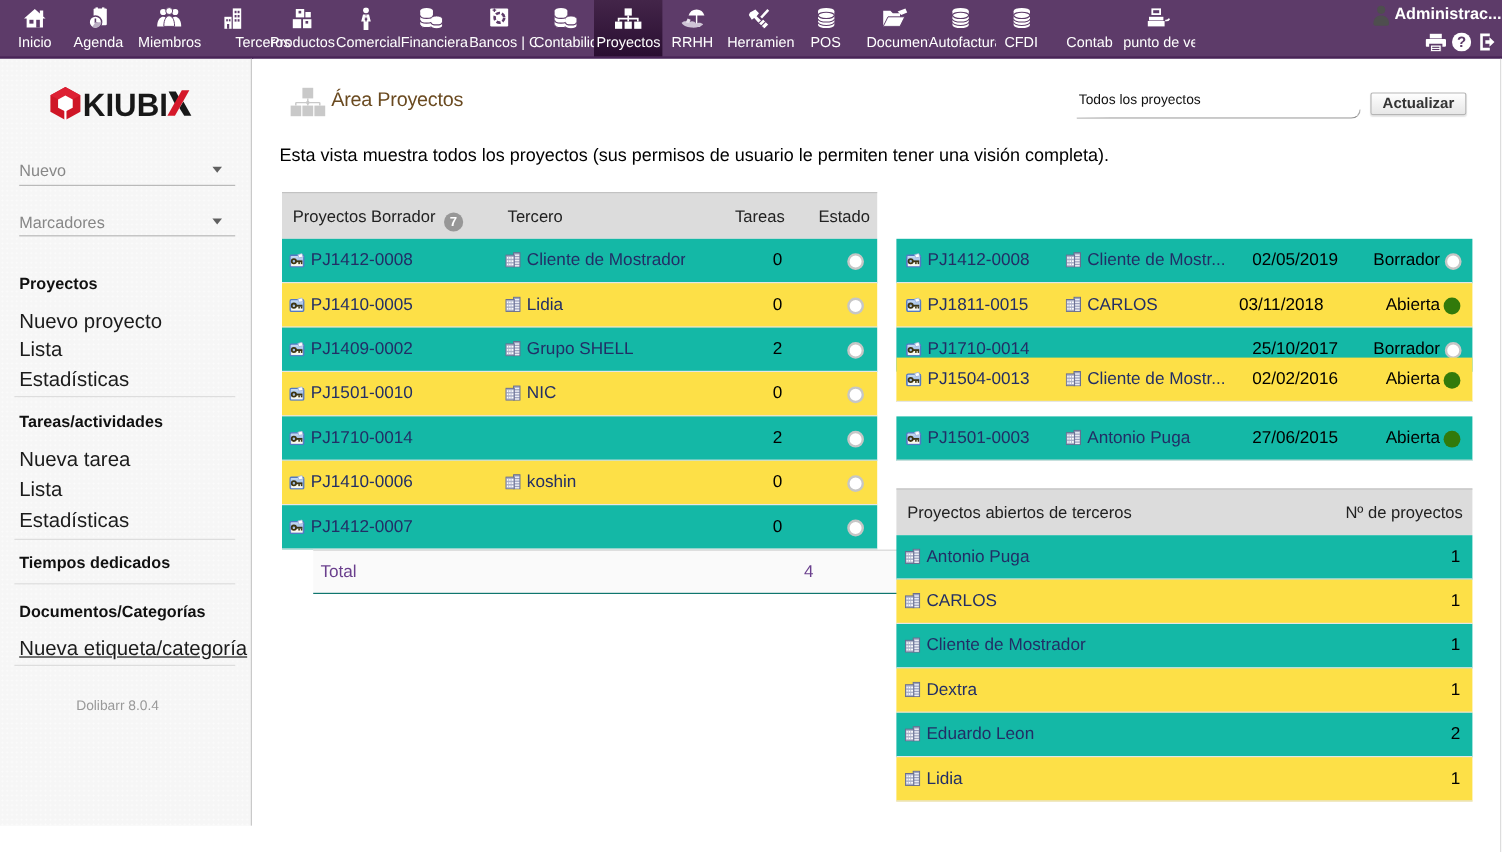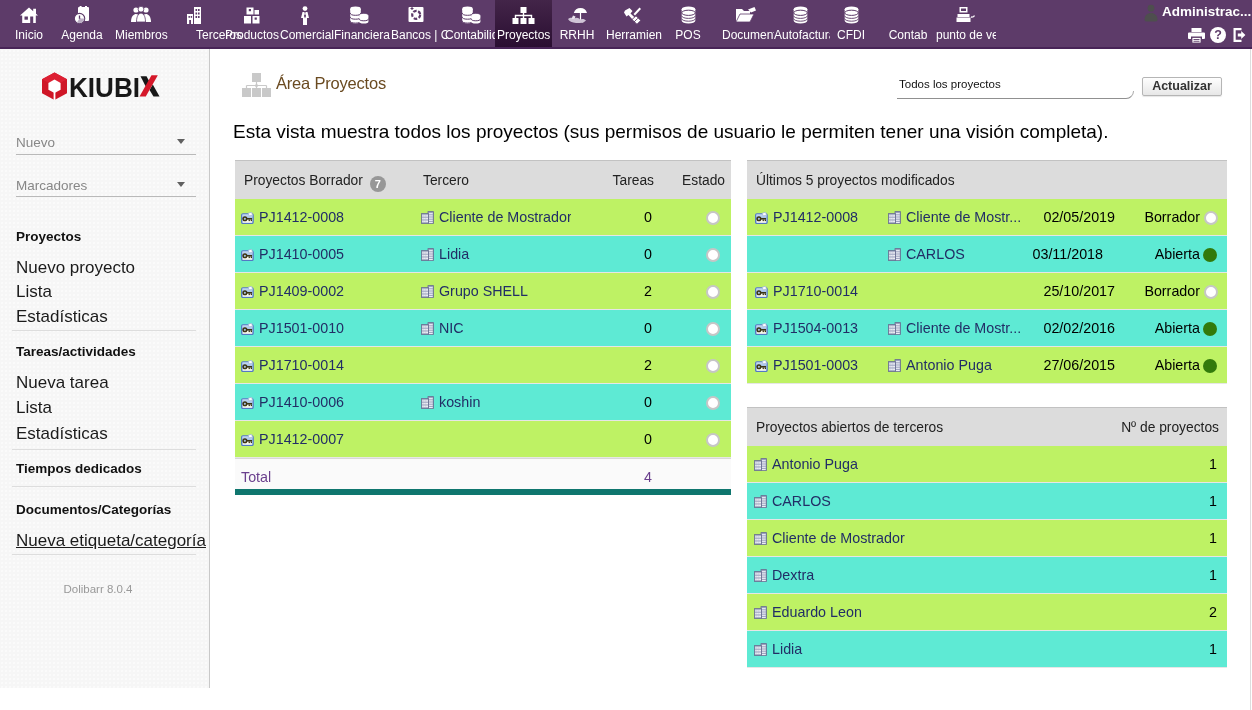--- a/index.html
+++ b/index.html
@@ -20,40 +20,40 @@
 .sb-label { position:absolute; left:16px; color:#878787; font-size:13.5px; }
 .sb-line { position:absolute; left:16px; width:180px; border-bottom:1px solid #b9b9b9; }
 .sb-sep { position:absolute; left:12px; width:184px; border-bottom:1px solid #ddd; }
 .sb-tri { position:absolute; width:0; height:0; border-left:4.5px solid transparent; border-right:4.5px solid transparent; border-top:5.5px solid #606060; }
 .sb-head { position:absolute; left:16px; color:#111; font-size:13.5px; font-weight:bold; }
 .sb-item { position:absolute; left:16px; color:#1b1b1b; font-size:17px; }
 
 
 #main { position:absolute; left:211px; top:49px; width:1041px; height:661px; background:#fff; }
 .title { position:absolute; left:65px; top:25px; color:#6a4a20; font-size:16.5px; letter-spacing:-0.2px; }
-.desc { position:absolute; left:22px; top:72px; color:#000; font-size:19px; }
+.desc { position:absolute; left:22px; top:72px; color:#000; font-size:15px; }
 .inpline { position:absolute; left:686px; top:23px; width:237px; height:27px;text-decoration:underline; }
 .inpline .txt { position:absolute; left:2px; top:6px; font-size:11.5px; color:#111; }
 .inpline .ul { position:absolute; left:0; right:0; bottom:0; height:8px; border-bottom:1px solid #909090; border-right:1px solid #aaa; border-bottom-right-radius:9px; }
 .btn { position:absolute; left:931px; top:28px; width:80px; height:19px; background:linear-gradient(#fefefe,#e7e7e7); border:1px solid #b5b5b5; border-radius:2px; font-size:12.5px; font-weight:bold; color:#333; text-align:center; line-height:17px; box-shadow:0 1px 1px rgba(0,0,0,0.1); }
 
 
 .tbl { position:absolute; }
 .thead { position:absolute; left:0; top:0; width:100%; height:39px; background:#dcdcdc; border-top:1px solid #c2c2c2; color:#222; font-size:13.8px; }
 .trow { position:absolute; left:0; width:100%; height:37px; border-bottom:1px solid #e6e6e6; }
-.trow.odd { background:#bef264; }
-.trow.even { background:#5eead4; }
+.trow.odd { background:#14b8a6; }
+.trow.even { background:#fde047; }
 .cell { position:absolute; top:0; height:37px; line-height:37px; font-size:14.3px; color:#000; white-space:nowrap; overflow:hidden; }
 .hcell { position:absolute; top:0; height:39px; line-height:39px; white-space:nowrap; }
 a.lnk { color:#222e66; text-decoration:none; }
 .icn { display:inline-block; vertical-align:-2px; margin-right:5px; }
 .badge { display:inline-block; width:16px; height:16px; border-radius:8px; background:#979797; color:#fff; font-size:11px; font-weight:bold; text-align:center; line-height:16px; vertical-align:-2.5px; margin-left:7px; }
 .st0 { display:inline-block; width:14px; height:14px; border-radius:50%; border:2px solid #c6c6c6; background:#fff; vertical-align:-3px; }
 .stg { display:inline-block; width:14px; height:14px; border-radius:50%; background:#327a0b; vertical-align:-3px; }
-.totrow { background:#fafafa !important; border-top:1px solid #d8d8d8; border-bottom:6px solid #0f766e; }
+.totrow { background:#fafafa !important; border-top:1px solid #d8d8d8; border-bottom:1px solid #0f766e;margin-left:26px; }
 .tot { color:#6a3f8d; }
 </style>
 </head>
 <body>
 <div id="page">
 
 <div id="topnav">
   <div class="mi" style="left:1px;width:56px;">
         <div class="ico">
     <svg width="22" height="18" viewBox="0 0 22 18">
@@ -469,51 +469,51 @@
       <span class="cell" style="left:330px; width:87px; text-align:right;">0</span>
       <span class="st0" style="position:absolute; left:471px; top:12px;"></span>
     </div>
     <div class="trow totrow" style="top:298px;">
       <span class="cell tot" style="left:6px; width:178px;">Total</span>
       <span class="cell tot" style="left:330px; width:87px; text-align:right;">4</span>
     </div>
   </div>
 
   <div class="tbl" style="left:536px; top:111px; width:480px; height:273px;">
-    <div class="thead">
-          <span class="hcell" style="left:9px;">Últimos 5 proyectos modificados</span>
-        </div>
     <div class="trow odd" style="top:39px;">
       <span class="cell" style="left:8px; width:132px;"><svg class="icn" width="13" height="12">
               <use href="#pico"></use>
             </svg><a class="lnk" href="#">PJ1412-0008</a></span>
       <span class="cell" style="left:141px; width:134px;"><svg class="icn" width="13" height="13">
               <use href="#cico"></use>
             </svg><a class="lnk" href="#">Cliente de Mostr...</a></span>
       <span class="cell" style="left:280px; width:88px; text-align:right;">02/05/2019</span>
       <span class="cell" style="left:375px; width:78px; text-align:right;">Borrador</span>
       <span class="st0" style="position:absolute; left:457px; top:12px;"></span>
     </div>
     <div class="trow even" style="top:76px;">
+      <span class="cell" style="left:8px; width:132px;"><svg class="icn" width="13" height="12">
+              <use href="#pico"></use>
+            </svg><a class="lnk" href="#">PJ1811-0015</a></span>
       <span class="cell" style="left:141px; width:134px;"><svg class="icn" width="13" height="13">
               <use href="#cico"></use>
             </svg><a class="lnk" href="#">CARLOS</a></span>
       <span class="cell" style="left:268px; width:88px; text-align:right;">03/11/2018</span>
       <span class="cell" style="left:375px; width:78px; text-align:right;">Abierta</span>
       <span class="stg" style="position:absolute; left:456px; top:12px;"></span>
     </div>
     <div class="trow odd" style="top:113px;">
       <span class="cell" style="left:8px; width:132px;"><svg class="icn" width="13" height="12">
               <use href="#pico"></use>
             </svg><a class="lnk" href="#">PJ1710-0014</a></span>
       <span class="cell" style="left:280px; width:88px; text-align:right;">25/10/2017</span>
       <span class="cell" style="left:375px; width:78px; text-align:right;">Borrador</span>
       <span class="st0" style="position:absolute; left:457px; top:12px;"></span>
     </div>
-    <div class="trow even" style="top:150px;text-decoration:underline;">
+    <div class="trow even" style="top:138px;text-decoration:underline;">
       <span class="cell" style="left:8px; width:132px;"><svg class="icn" width="13" height="12">
               <use href="#pico"></use>
             </svg><a class="lnk" href="#">PJ1504-0013</a></span>
       <span class="cell" style="left:141px; width:134px;"><svg class="icn" width="13" height="13">
               <use href="#cico"></use>
             </svg><a class="lnk" href="#">Cliente de Mostr...</a></span>
       <span class="cell" style="left:280px; width:88px; text-align:right;">02/02/2016</span>
       <span class="cell" style="left:375px; width:78px; text-align:right;">Abierta</span>
       <span class="stg" style="position:absolute; left:456px; top:12px;"></span>
     </div>

